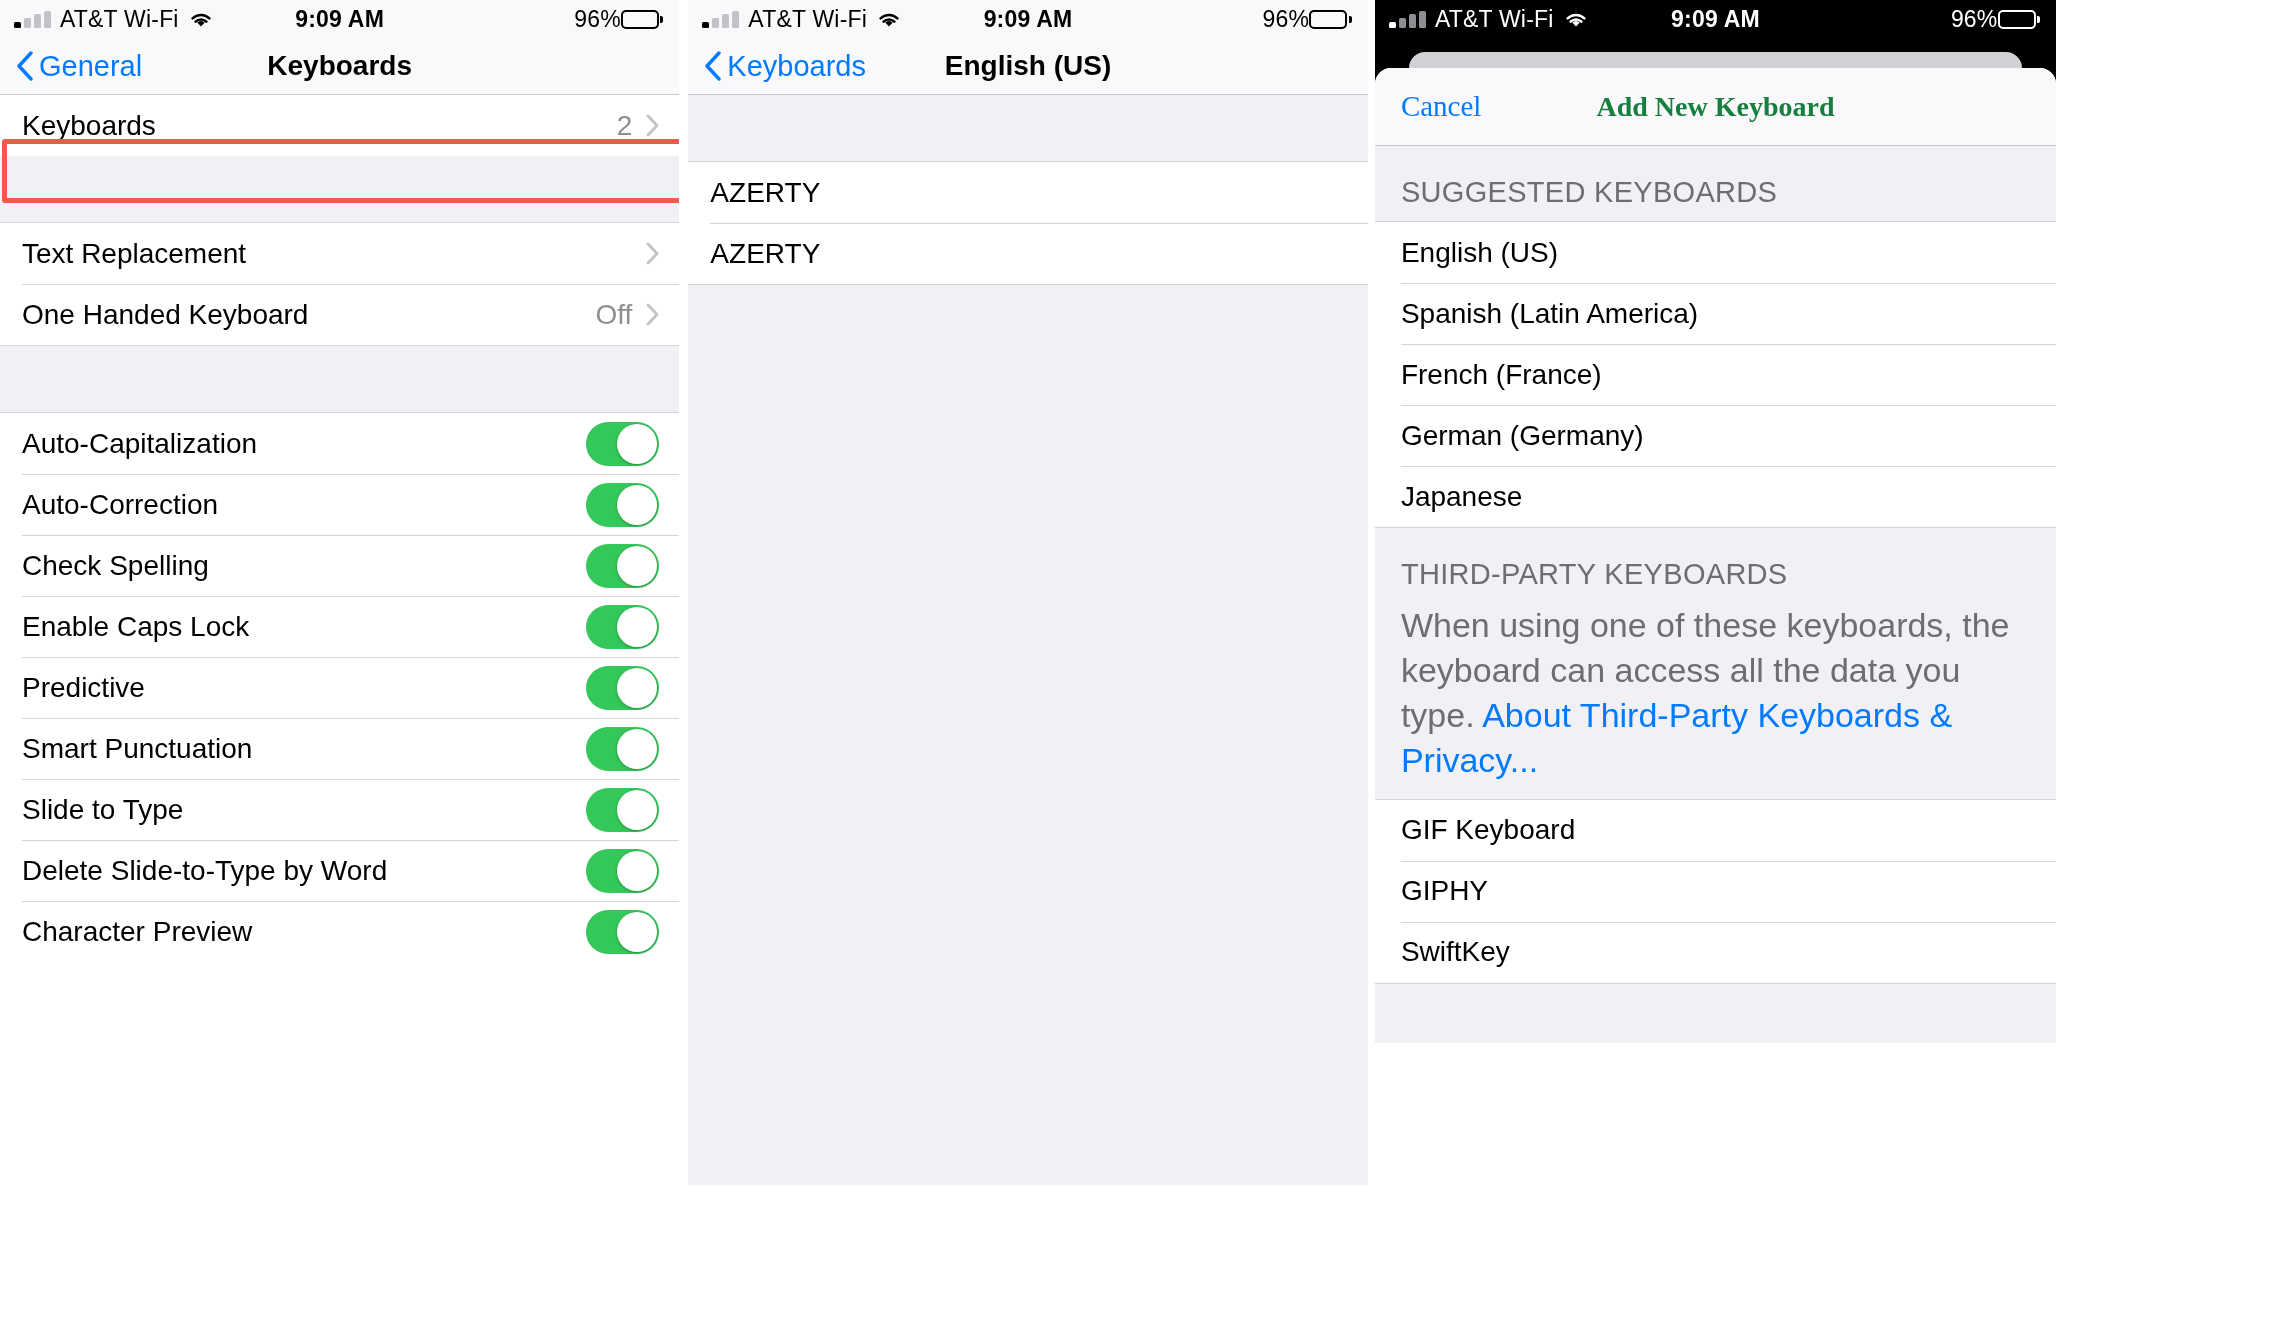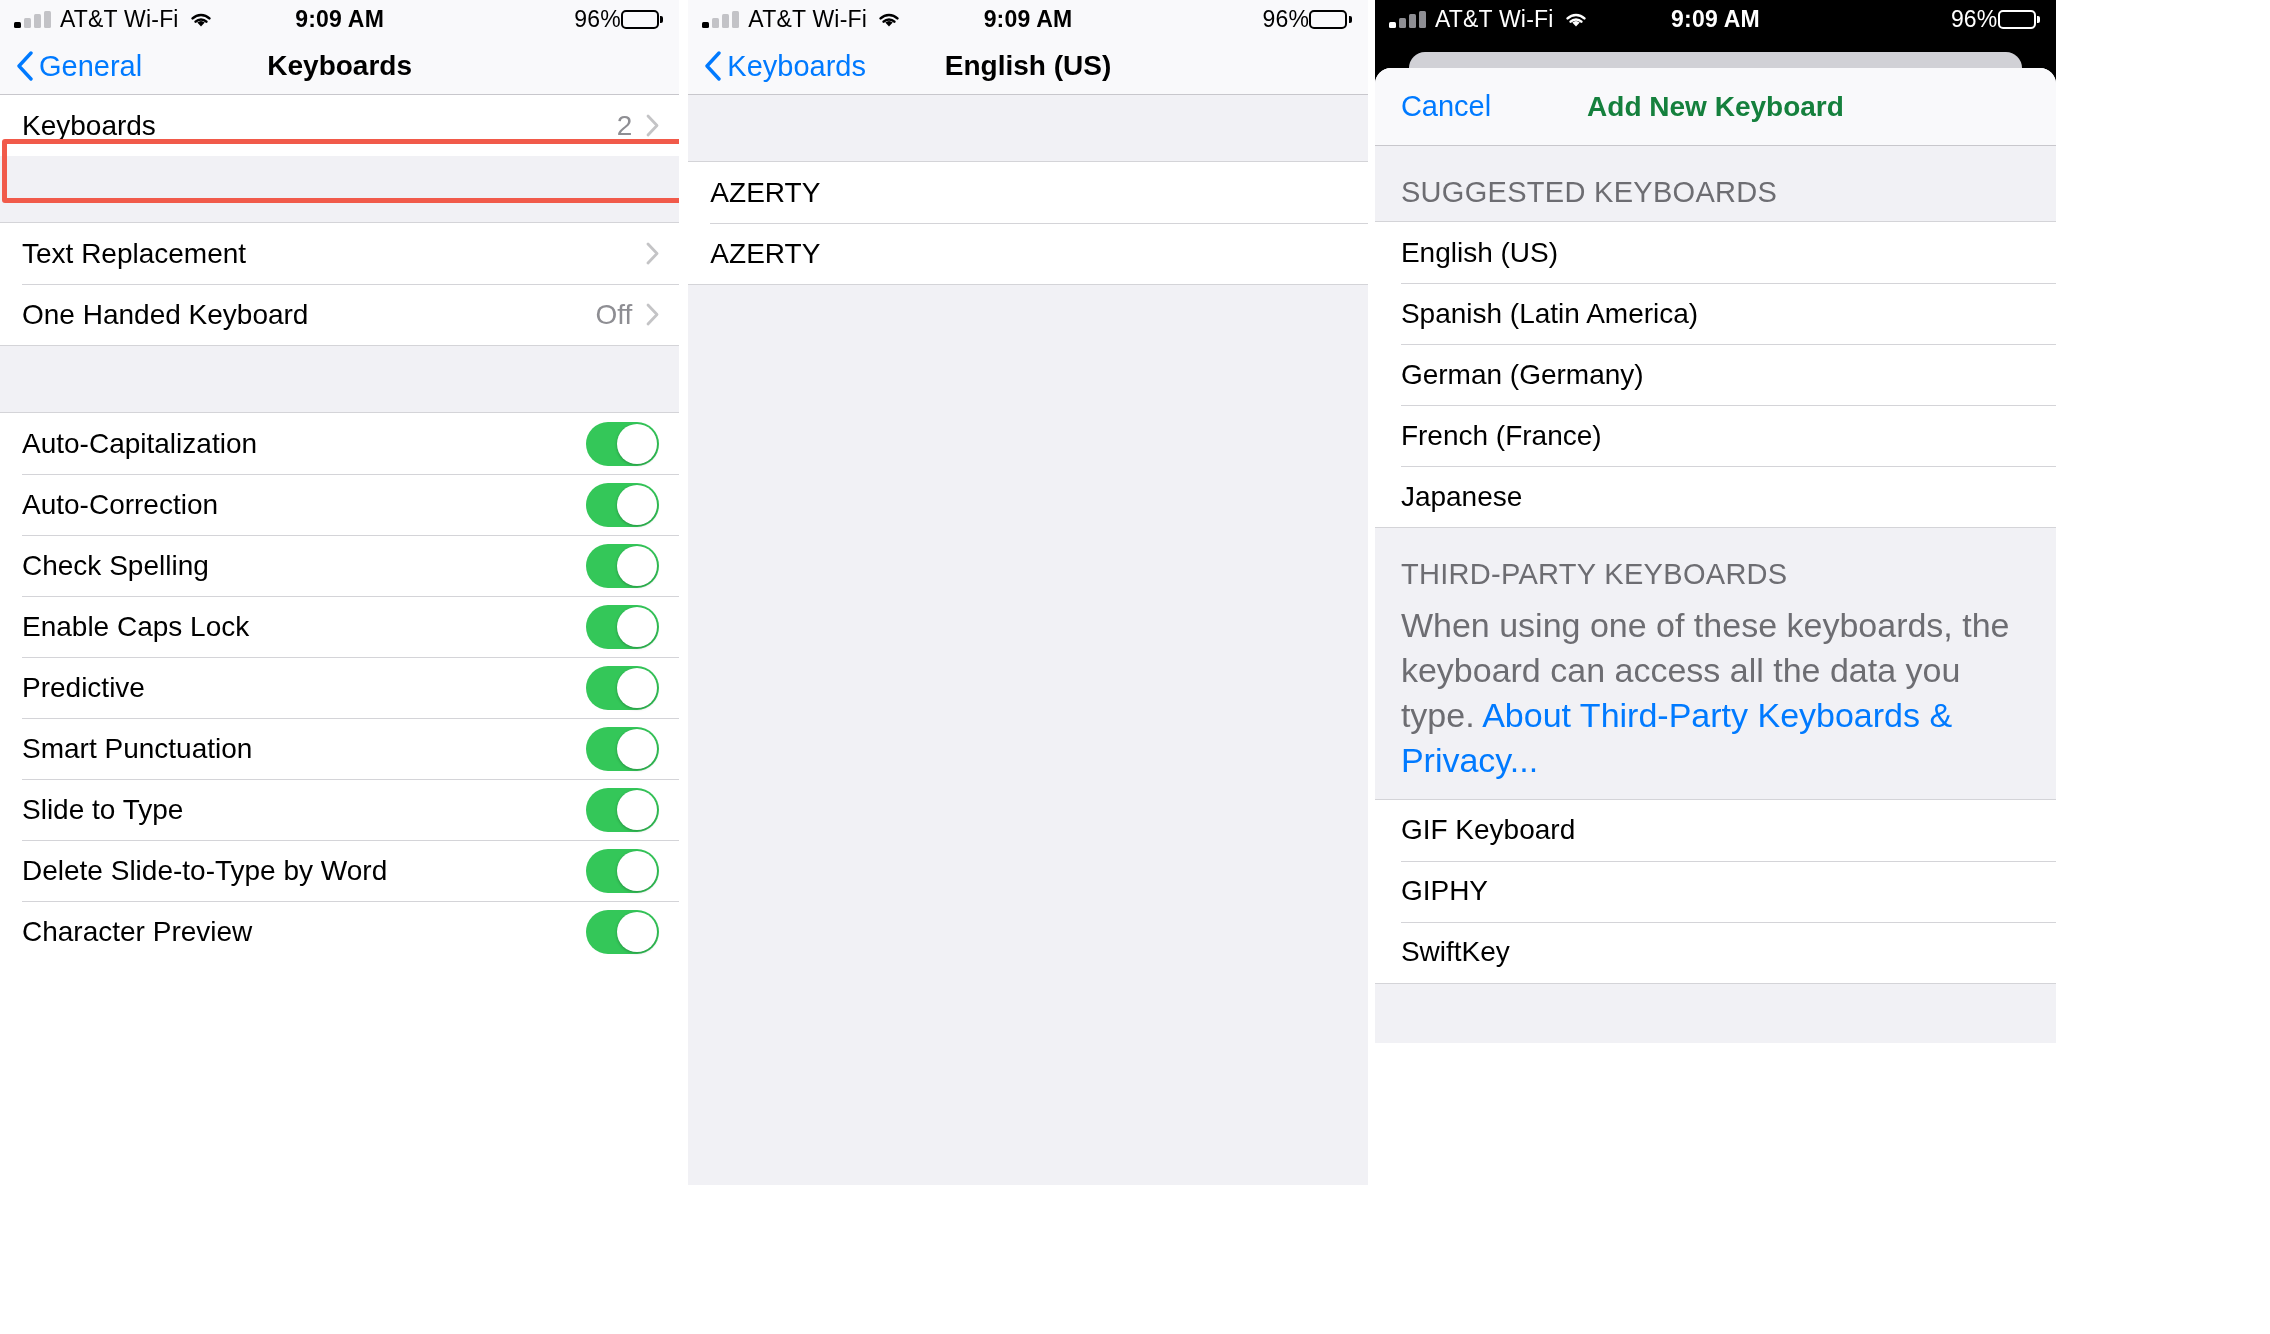--- a/index.html
+++ b/index.html
@@ -129,21 +129,21 @@
     position: absolute; top: 52px; left: 34px; right: 34px; height: 70px;
     background: #d1d1d6; border-radius: 16px 16px 0 0;
   }
   .sheet {
     position: absolute; top: 68px; left: 0; right: 0; bottom: 0;
     background: #ffffff; border-radius: 16px 16px 0 0; overflow: hidden;
   }
   .sheet-nav {
     height: 78px; background: #f9f9fb;
     display: flex; align-items: center; position: relative;
-    padding: 0 26px; border-bottom: 1px solid #c8c7cc;
+    padding: 0 26px; border-bottom: 1px solid #c8c7cc; font-family: Liberation Serif, serif;
   }
   .sheet-cancel { color: #007aff; font-size: 29px; z-index: 2; }
   .sheet-title {
     position: absolute; left: 0; right: 0;
     text-align: center; font-size: 28px; font-weight: 700; color: #15803d;
   }
   .sec-head {
     background: #f1f1f5; padding: 30px 26px 12px 26px;
     font-size: 29px; color: #6d6d72; letter-spacing: 0.3px;
   }
@@ -413,24 +413,24 @@
       <div class="sec-head">SUGGESTED KEYBOARDS</div>
 
       <div class="list sep-top">
         <div class="p3row">
           <span>English (US)</span>
         </div>
         <div class="p3row">
           <span>Spanish (Latin America)</span>
         </div>
         <div class="p3row">
+          <span>French (France)</span>
+        </div>
+        <div class="p3row">
           <span>German (Germany)</span>
-        </div>
-        <div class="p3row">
-          <span>French (France)</span>
         </div>
         <div class="p3row">
           <span>Japanese</span>
         </div>
       </div>
 
       <div class="sec-head sep-top">THIRD-PARTY KEYBOARDS</div>
       <div class="sec-foot"><span>When using one of these keyboards, the keyboard can access all the data you type. </span><span class="link">About Third-Party Keyboards &amp; Privacy...</span></div>
 
       <div class="list sep-top">

